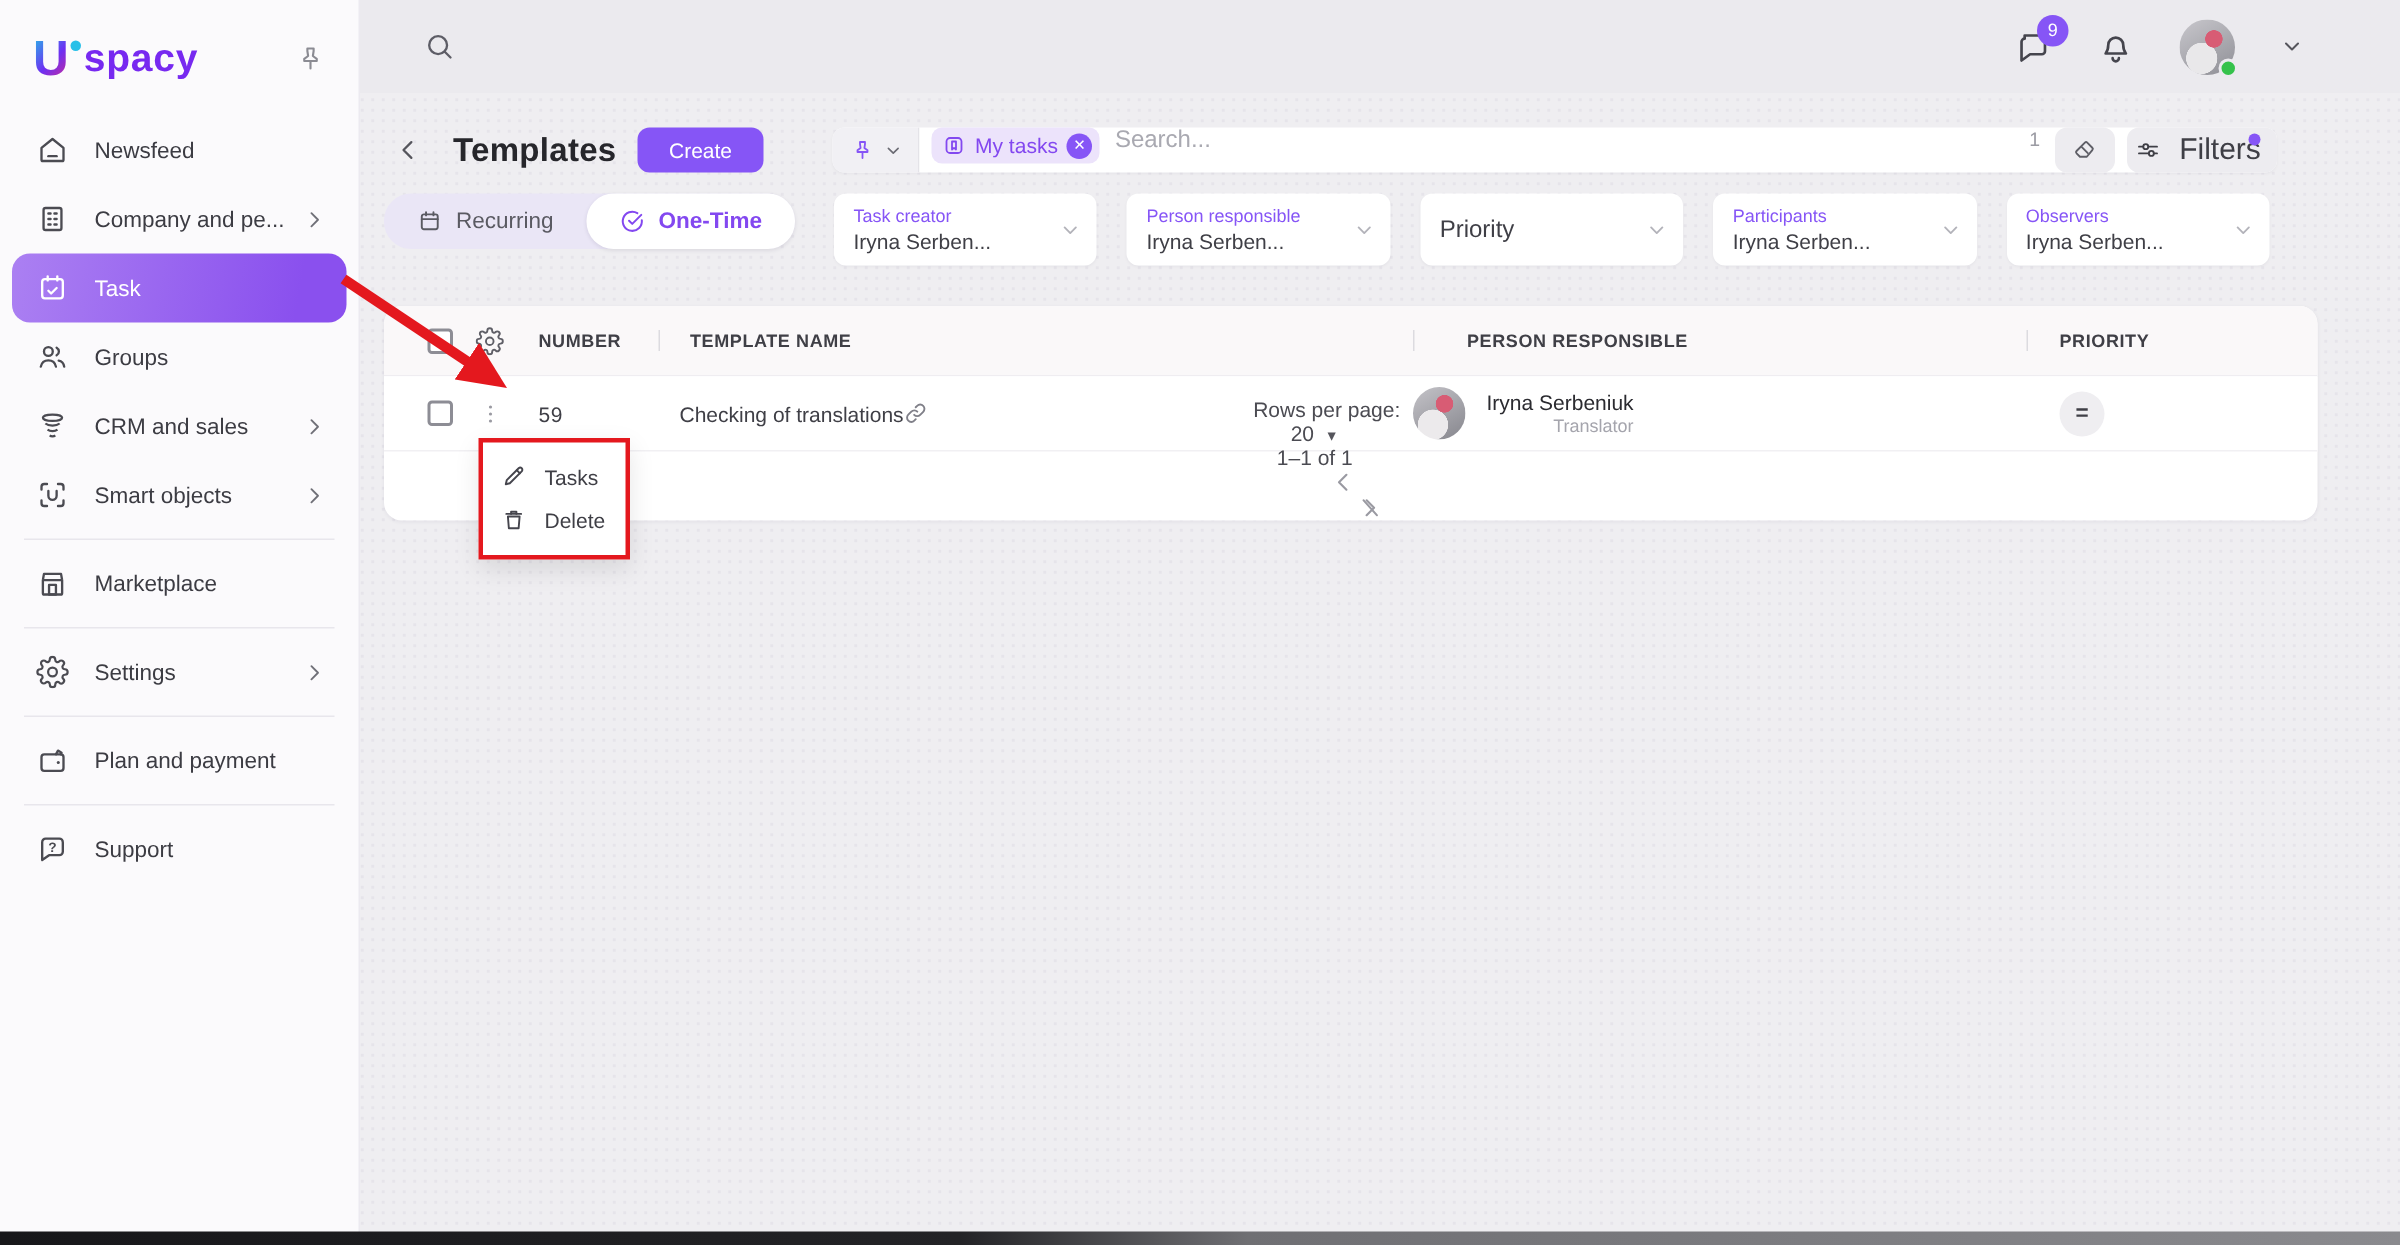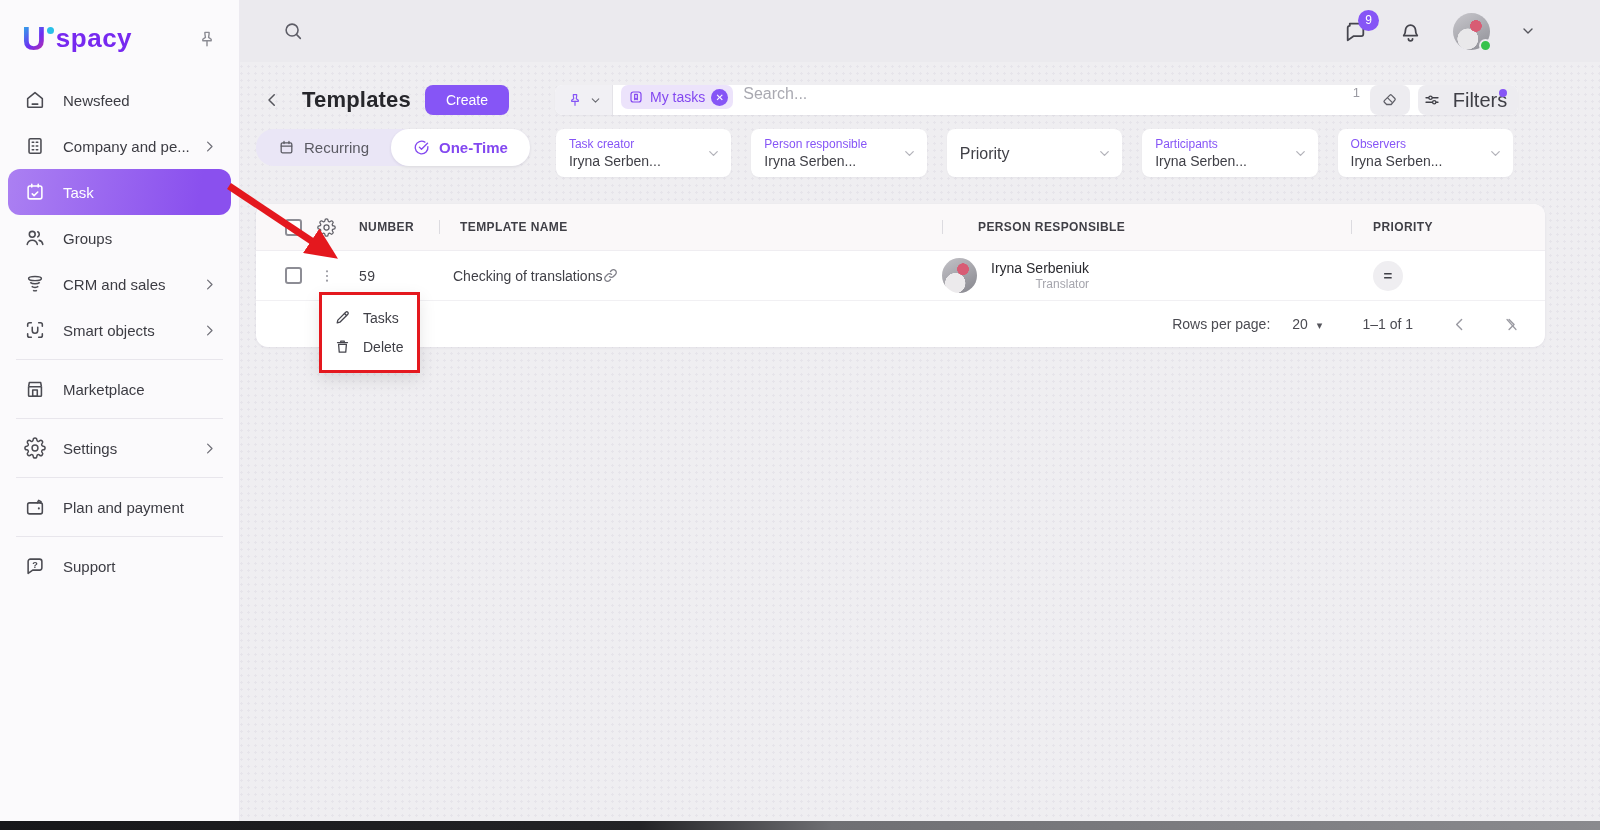--- a/index.html
+++ b/index.html
@@ -115,22 +115,22 @@
   .thead .cell-prio { padding-left:0; display:flex; gap:21px; align-items:center; }
   .row-avatar { width:35px; height:35px; border-radius:50%; flex:0 0 auto;
             background:radial-gradient(circle at 60% 32%, #d85c74 0 18%, transparent 19%),
                        radial-gradient(circle at 38% 72%, #eceaec 0 30%, transparent 31%),
                        linear-gradient(150deg,#c4c3c8 0%,#86868d 100%); }
   .person-name { font-size:14px; color:#2b2b30; line-height:18px; }
   .person-role { font-size:12px; color:#a5a5ad; line-height:15px;text-align:right; }
   .prio-badge { width:30px; height:30px; border-radius:50%; background:#efeef1; color:#3f3f46;
                 display:flex; align-items:center; justify-content:center; font-size:15px; font-weight:bold; cursor:pointer; }
   .link-ic { color:#808089; display:flex; cursor:pointer; }
-  .tfoot { display:flex; align-items:center; justify-content:flex-end; height:46px; padding-right:26px;
-           gap:0; font-size:14px; color:#4b4b52; }
+  .tfoot { display:flex; align-items:center; justify-content:flex-end; height:46px; padding-right:10px;
+           gap:0; font-size:14px; color:#4b4b52;flex-direction:column; }
   .rpp-label { margin-right:22px; }
   .rpp-select { display:flex; align-items:flex-end; gap:9px; cursor:pointer; margin-right:40px; }
   .rpp-caret { font-size:11px; color:#55555c; }
   .range { margin-right:38px; }
   .pg-chev { color:#9a9aa2; display:flex; cursor:pointer; }
   .pg-chev.next { margin-left:34px; }
 
   
   .ctx-menu { position:absolute; left:319px; top:292px; width:101px; background:#fff;
               border:3px solid #e4181e; box-shadow:0 6px 16px rgba(0,0,0,0.10); padding:8px 0 9px 0; z-index:30; }

